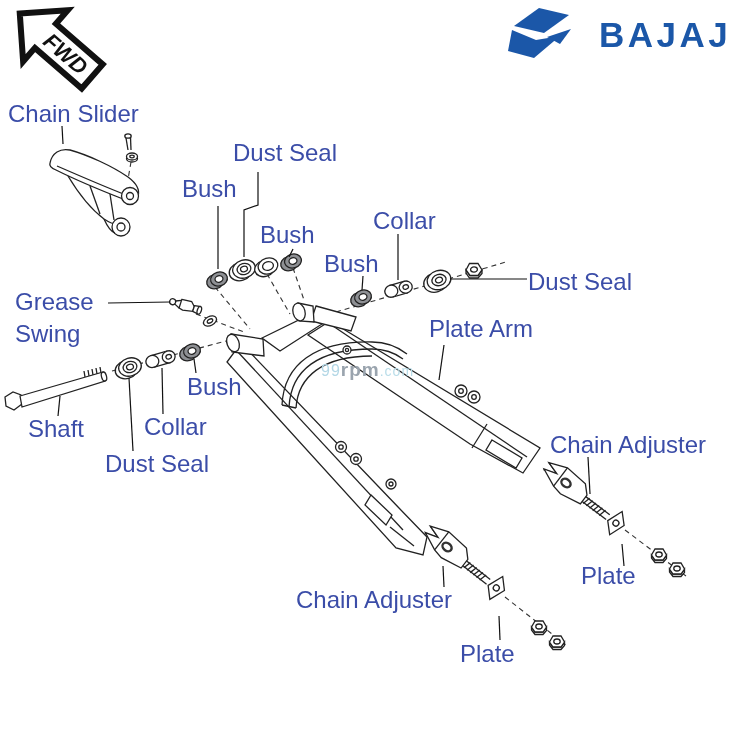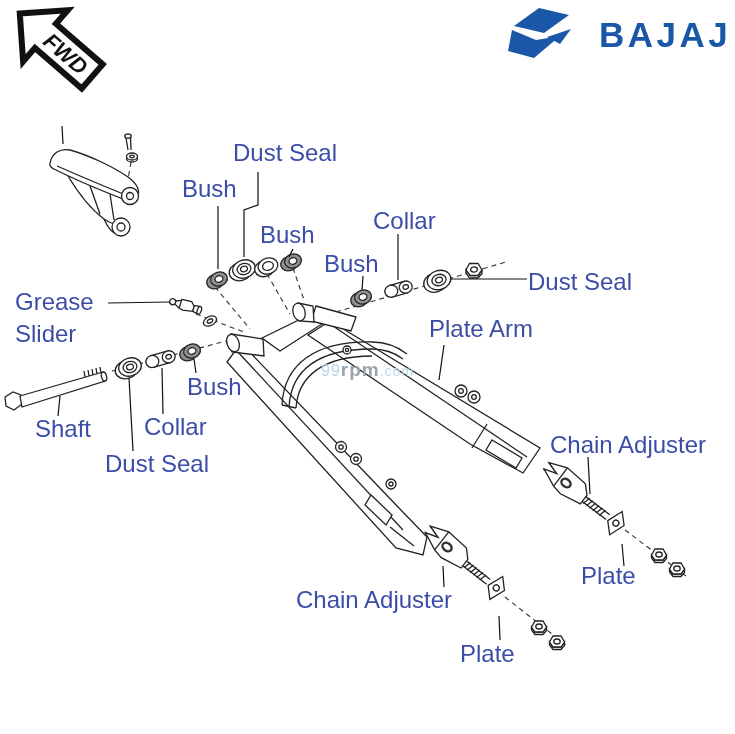--- a/index.html
+++ b/index.html
@@ -271,30 +271,31 @@
     <line class="leader" x1="622" y1="544" x2="624" y2="566"></line>
     <line class="leader" x1="444" y1="587" x2="443" y2="566"></line>
     <line class="leader" x1="499" y1="616" x2="500" y2="640"></line>
   </g>
 
   <text x="321" y="376" font-size="16" letter-spacing="1">
     <tspan fill="#b3d7e6">99</tspan><tspan fill="#9aa4ae" font-size="19" font-weight="bold">rpm</tspan><tspan fill="#b9dde9" font-size="14">.com</tspan>
   </text>
 </svg>
 
+<div class="lbl" style="left:8px;top:100px">Chain Slider</div>
 <div class="lbl" style="left:233px;top:139px">Dust Seal</div>
 <div class="lbl" style="left:182px;top:175px">Bush</div>
 <div class="lbl" style="left:260px;top:221px">Bush</div>
 <div class="lbl" style="left:373px;top:207px">Collar</div>
 <div class="lbl" style="left:324px;top:250px">Bush</div>
 <div class="lbl" style="left:528px;top:268px">Dust Seal</div>
 <div class="lbl" style="left:429px;top:315px">Plate Arm</div>
-<div class="lbl wrap" style="left:15px;top:286px">Grease Slider</div>
+<div class="lbl wrap" style="left:15px;top:286px">Grease Swing</div>
 <div class="lbl" style="left:187px;top:373px">Bush</div>
-<div class="lbl" style="left:35px;top:415px">Shaft</div>
+<div class="lbl" style="left:28px;top:415px">Shaft</div>
 <div class="lbl" style="left:144px;top:413px">Collar</div>
 <div class="lbl" style="left:105px;top:450px">Dust Seal</div>
 <div class="lbl" style="left:550px;top:431px">Chain Adjuster</div>
 <div class="lbl" style="left:581px;top:562px">Plate</div>
 <div class="lbl" style="left:296px;top:586px">Chain Adjuster</div>
 <div class="lbl" style="left:460px;top:640px">Plate</div>
 
 </div>
 
 </body></html>

